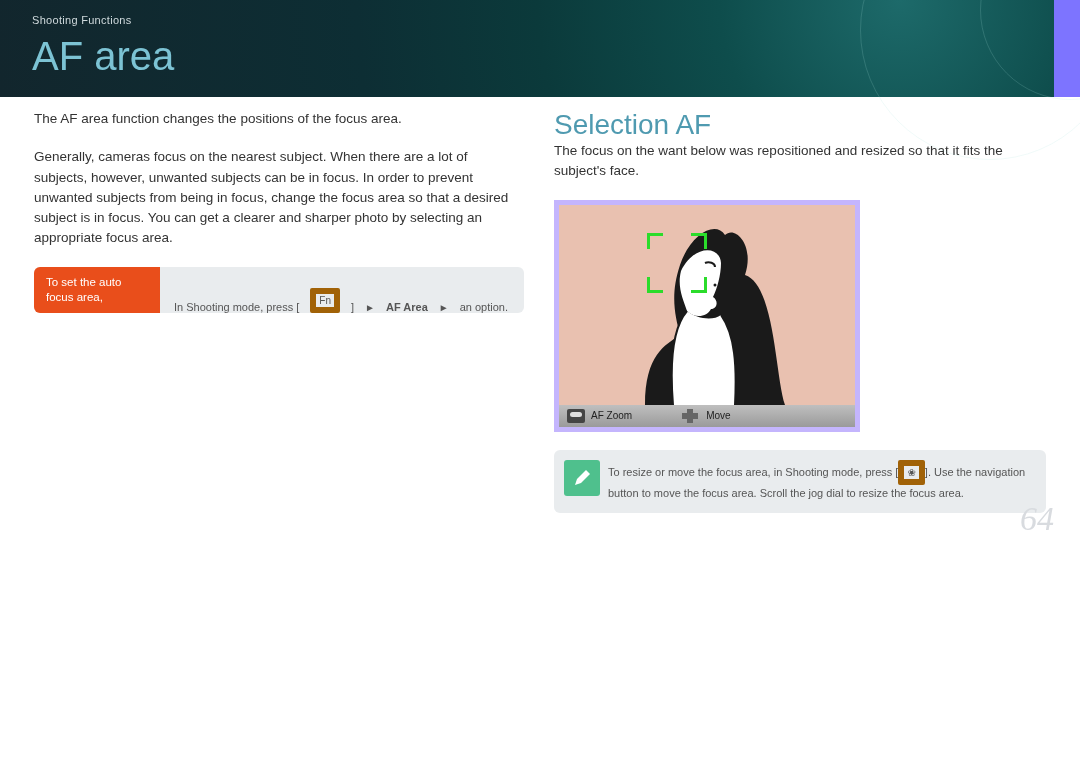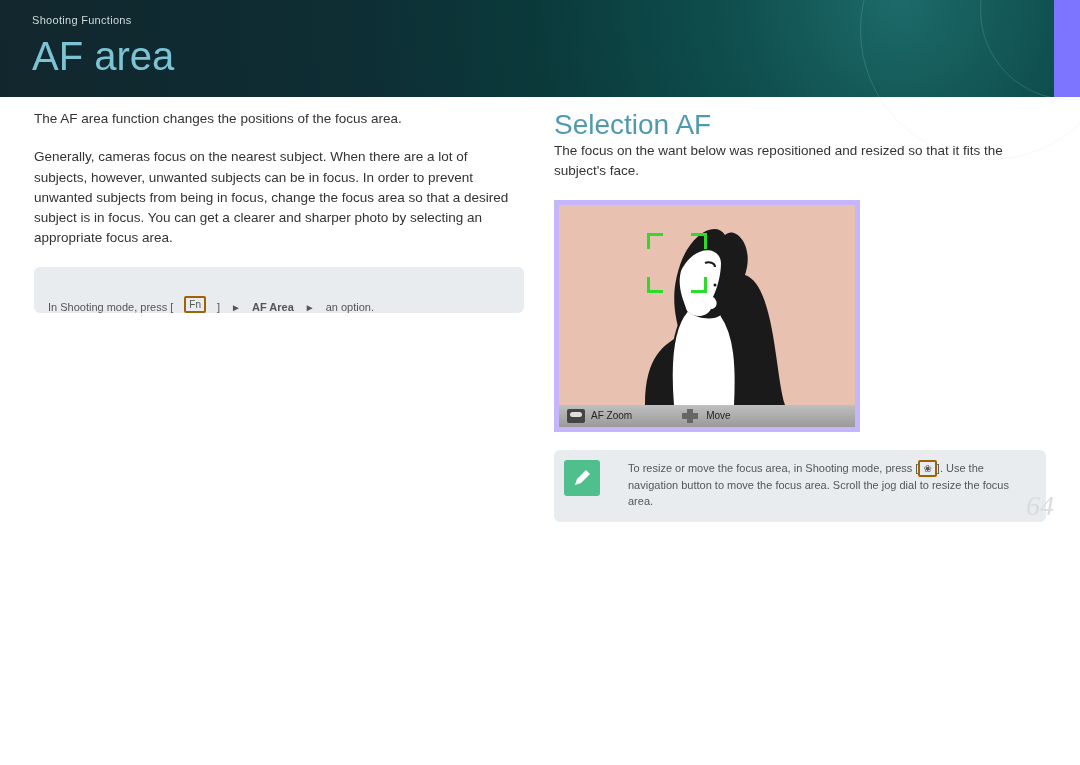--- a/index.html
+++ b/index.html
@@ -19,42 +19,42 @@
   .content { display: flex; padding: 12px 34px 0 34px; gap: 30px; }
   .col { flex: 1; min-width: 0; }
   .col-left { max-width: 490px; }
   .col-right { max-width: 495px; }
   p.body { font-size: 13.5px; line-height: 1.5; color: #333; margin-bottom: 18px; }
   h2.section { font-size: 28px; font-weight: 400; color: #4f9ab0; }
   .instruct-row { display: flex; border-radius: 6px; overflow: hidden; background: #e9ecee; height: 46px; align-items: stretch; }
   .instruct-label { background: #e94e1b; color: #fff; font-size: 11.5px; padding: 8px 12px; width: 126px; display: flex; align-items: center; line-height: 1.3; }
   .instruct-body { font-size: 11px; color: #555; display: flex; align-items: flex-end; padding: 0 14px; gap: 11px; }
   .instruct-body b { font-weight: bold; }
-  .key { display: inline-block; border: 2px solid #a16207; padding: 0 3px; font-size: 10px; border-radius: 2px; line-height: 13px; }
+  .key { display: inline-block; border: 6px solid #a16207; padding: 0 3px; font-size: 10px; border-radius: 2px; line-height: 13px; }
   .arrow { font-size: 10px; }
   .viewfinder { width: 306px; border: 5px solid #c4b5fd; margin: 6px 0 18px 0; }
   .vf-image { position: relative; height: 200px; background: #e9c1b0; overflow: hidden; }
   .vf-illus { position: absolute; left: 66px; bottom: 0; }
   .af-box { position: absolute; left: 88px; top: 28px; width: 60px; height: 60px; }
   .af-box .corner { position: absolute; width: 16px; height: 16px; border: 3px solid #2bdc2b; }
   .af-box .tl { top: 0; left: 0; border-right: none; border-bottom: none; }
   .af-box .tr { top: 0; right: 0; border-left: none; border-bottom: none; }
   .af-box .bl { bottom: 0; left: 0; border-right: none; border-top: none; }
   .af-box .br { bottom: 0; right: 0; border-left: none; border-top: none; }
   .vf-bar { height: 22px; background: linear-gradient(#bfbfbf, #9a9a9a); display: flex; align-items: center; font-size: 10px; color: #222; padding: 0 8px; gap: 6px; }
   .vf-bar .icn { width: 18px; height: 14px; background: #444; border-radius: 2px; position: relative; }
   .vf-bar .icn.dial::before { content: ""; position: absolute; left: 3px; top: 3px; width: 12px; height: 5px; border-radius: 3px; background: #ddd; }
   .vf-bar .icn.dpad { background: transparent; }
   .vf-bar .icn.dpad::before { content: ""; position: absolute; left: 5px; top: 0; width: 6px; height: 14px; background: #666; }
   .vf-bar .icn.dpad::after  { content: ""; position: absolute; left: 0; top: 4px; width: 16px; height: 6px; background: #666; }
   .vf-bar .sp { width: 38px; }
-  .note-row { display: flex; background: #e9ecee; border-radius: 6px; padding: 10px 14px 12px 10px; gap: 28px; align-items: flex-start; }
+  .note-row { display: flex; background: #e9ecee; border-radius: 6px; padding: 10px 14px 12px 10px; gap: 8px; align-items: flex-start; }
   .note-icon { width: 36px; height: 36px; background: #4fc08d; border-radius: 3px; display: flex; align-items: center; justify-content: center; flex-shrink: 0; }
   .note-text { font-size: 11px; color: #555; line-height: 1.5; }
-  .pagenum { position: absolute; right: 26px; bottom: 26px; font-size: 28px; color: #d8dbdf; font-style: italic; font-family: Georgia, 'Times New Roman', serif; }
+  .pagenum { position: absolute; right: 26px; bottom: 10px; font-size: 34px; color: #d8dbdf; font-style: italic; font-family: Georgia, 'Times New Roman', serif; }
 </style>
 </head>
 <body>
 
 <div class="page">
 
   <div class="banner">
     <div class="breadcrumb">Shooting Functions</div>
     <div class="title">AF area</div>
     <div class="circles">
@@ -66,20 +66,21 @@
     <div class="side-tab"></div>
   </div>
 
   <div class="content">
 
     <div class="col col-left">
       <p class="body">The AF area function changes the positions of the focus area.</p>
       <p class="body">Generally, cameras focus on the nearest subject. When there are a lot of subjects, however, unwanted subjects can be in focus. In order to prevent unwanted subjects from being in focus, change the focus area so that a desired subject is in focus. You can get a clearer and sharper photo by selecting an appropriate focus area.</p>
 
       <div class="instruct-row">
+        <div class="instruct-label">To set the auto focus area,</div>
         <div class="instruct-body">
           <span>In Shooting mode, press [</span>
             <span class="key">Fn</span>
             <span>] </span>
           <span class="arrow">►</span>
           <b>AF Area</b>
           <span class="arrow">►</span>
           <span> an option.</span>
         </div>
       </div>

